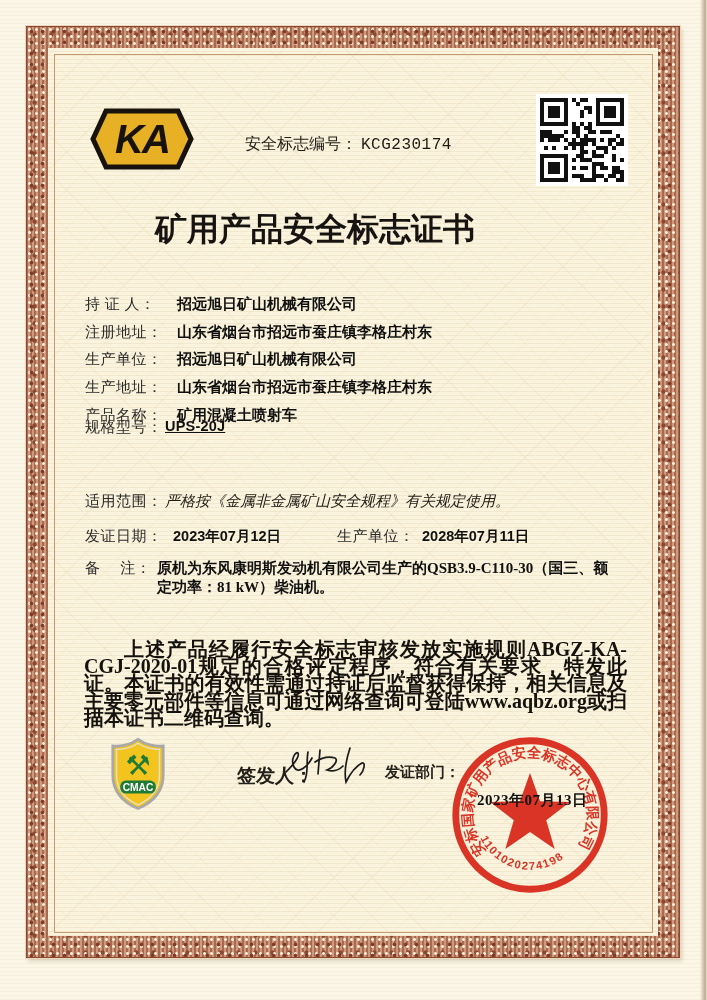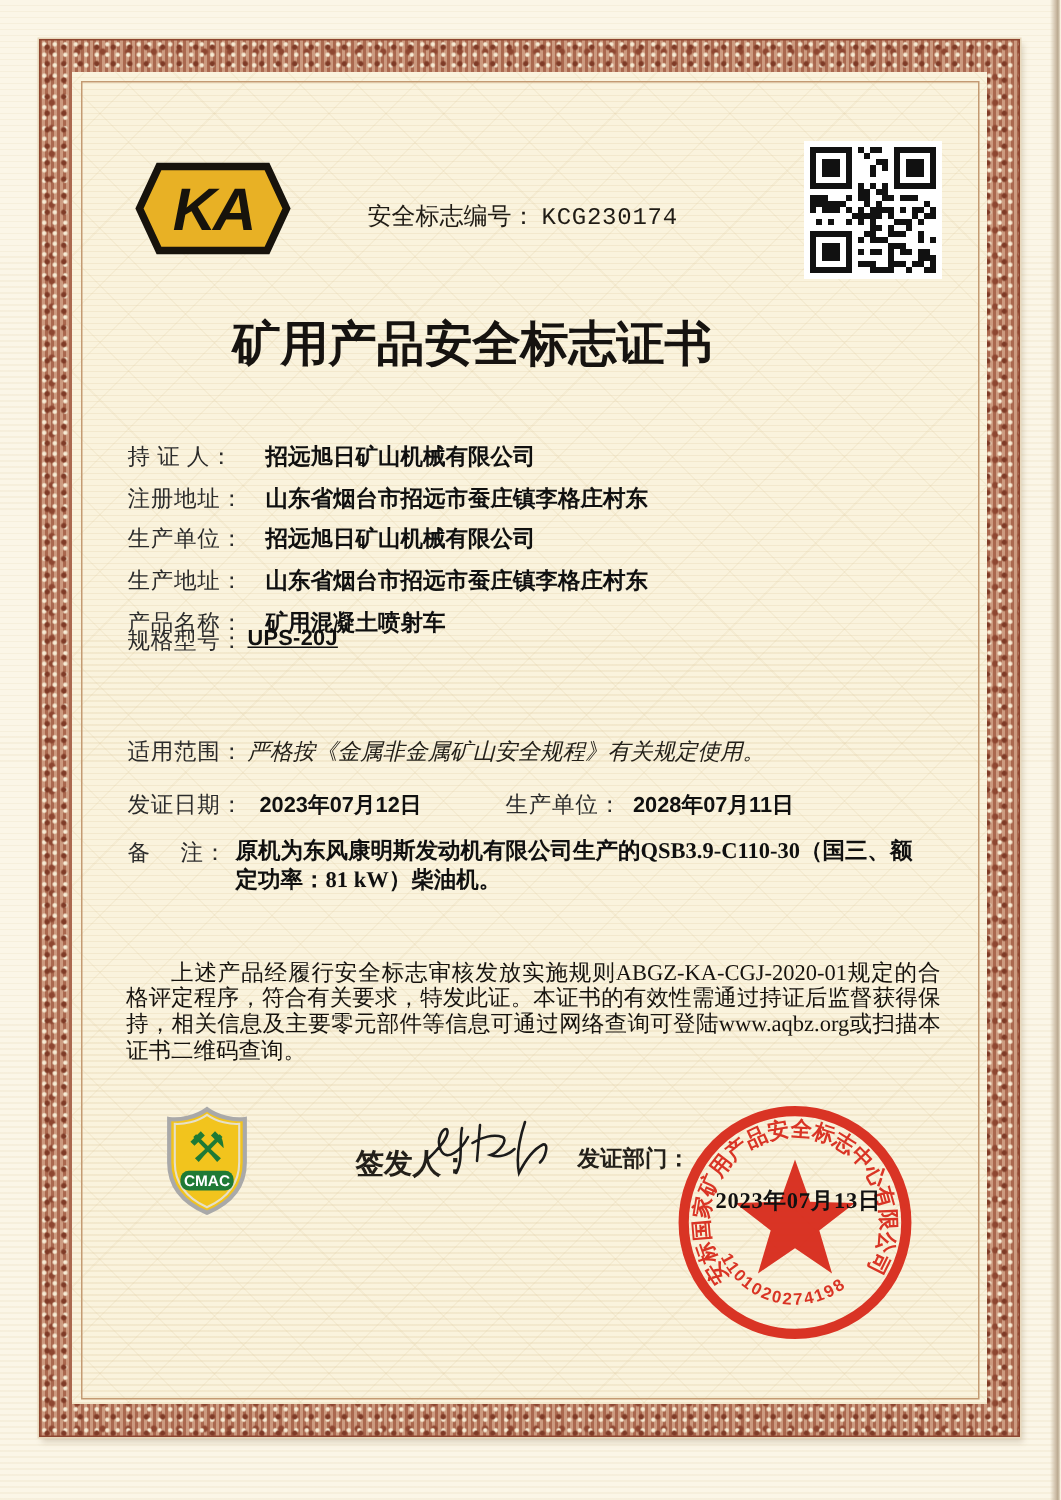--- a/index.html
+++ b/index.html
@@ -48,22 +48,22 @@
   
   .row{position:absolute;left:85px;width:545px;font-size:15px;color:#141414;display:flex;}
   .lbl{flex:0 0 80px;color:#2b2b2b;letter-spacing:.5px;}
   .lbl.wide{flex:0 0 171px;}
   .val{color:#101010;}
   .v-kai{font-weight:600;margin-left:12px;}
   .v-sans{font-family:"Liberation Sans","DejaVu Sans",sans-serif;font-weight:bold;font-size:14.5px;letter-spacing:.2px;text-decoration:underline;}
   .v-scope{font-style:italic;font-weight:500;color:#23201a;text-align:center;}
   .date-val{font-family:"Liberation Sans","DejaVu Sans",sans-serif;font-weight:bold;font-size:14.5px;}
   .remark-val{font-weight:bold;line-height:19px;width:460px;}
-  .statement{position:absolute;left:84px;top:641px;width:543px;font-size:15px;
-      font-weight:normal;color:#15120e;line-height:17.2px;text-indent:2em;text-align:justify;margin:0;}
+  .statement{position:absolute;left:84px;top:641px;width:543px;font-size:20px;
+      font-weight:bold;color:#15120e;line-height:17.2px;text-indent:2em;text-align:justify;margin:0;}
 
   
   .shield{position:absolute;left:110px;top:737px;}
   .signer{position:absolute;left:237px;top:763px;font-size:19px;font-weight:bold;color:#23201a;}
   .signature{position:absolute;left:278px;top:742px;}
   .dept{position:absolute;left:385px;top:763px;font-size:15px;font-weight:bold;color:#23201a;}
   .stamp{position:absolute;left:447px;top:732px;opacity:.94;}
   .stamp-date{position:absolute;left:477px;top:791px;font-size:15px;font-weight:bold;color:#111;
       letter-spacing:.5px;z-index:5;}
 </style>

